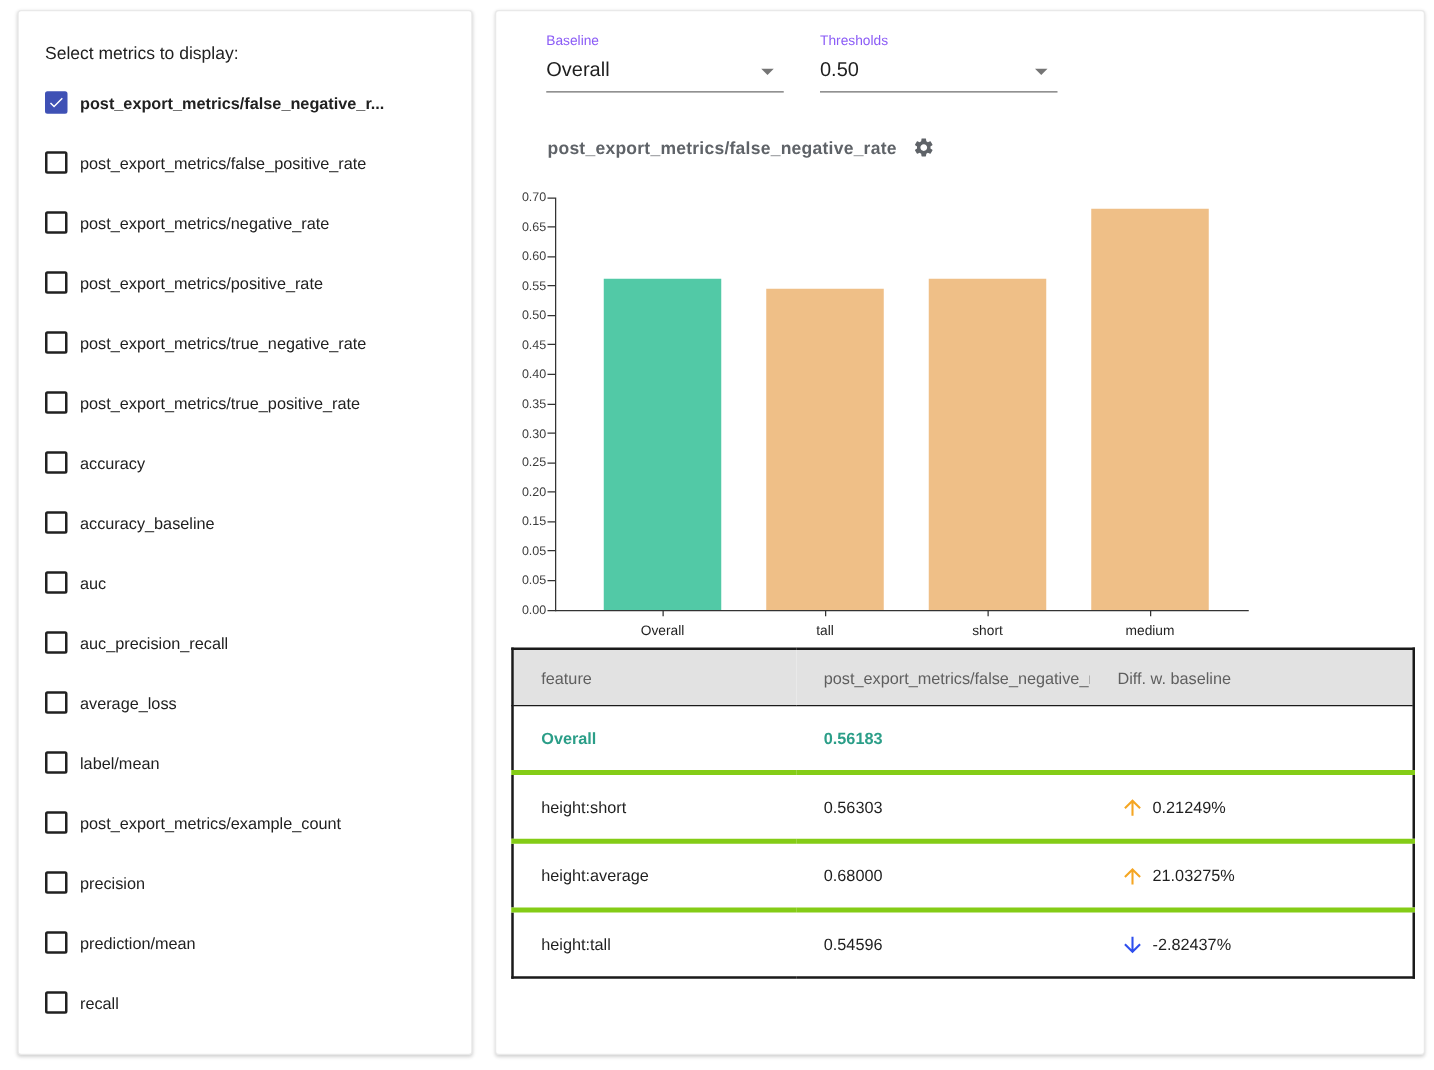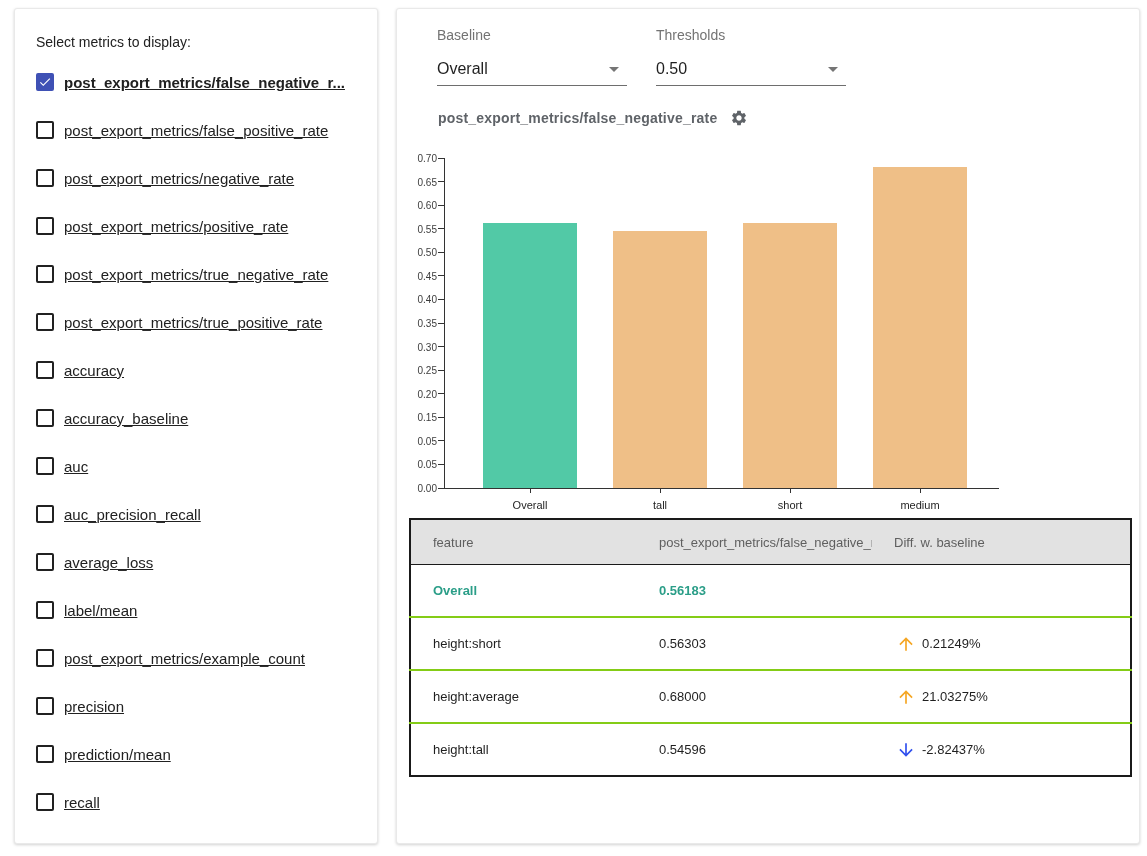--- a/index.html
+++ b/index.html
@@ -8,27 +8,27 @@
   .card{position:absolute;background:#fff;border:1px solid #e9e9e9;border-radius:3px;
     box-shadow:0 1px 3px rgba(0,0,0,0.18);box-sizing:border-box;}
   
   .sidebar{left:14px;top:8px;width:364px;height:836px;}
   .sidebar-title{padding:25px 21px 8px 21px;font-size:14px;color:#212121;}
   .metric-item{height:48px;display:flex;align-items:center;padding:0 21px;cursor:pointer;}
   .checkbox{width:18px;height:18px;border:2px solid #212121;border-radius:2px;margin-right:10px;
     flex:none;box-sizing:border-box;display:flex;align-items:center;justify-content:center;}
   .checkbox.on{background:#3f51b5;border-color:#3f51b5;}
   .checkbox svg{width:14px;height:14px;display:block;}
-  .metric-label{font-size:15px;color:#212121;white-space:nowrap;text-decoration:underline;}
+  .metric-label{font-size:13px;color:#212121;white-space:nowrap;}
   .metric-item.checked .metric-label{font-weight:bold;}
   
   .main{left:396px;top:8px;width:744px;height:836px;}
   .controls{position:absolute;left:40px;top:18px;display:flex;gap:29px;}
   .select{width:190px;cursor:pointer;}
-  .select-label{font-size:14px;color:#737373;margin-bottom:14px;}
+  .select-label{font-size:11px;color:#8b5cf6;margin-bottom:6px;}
   .select-value-row{display:flex;justify-content:space-between;align-items:center;
     padding:3px 2px 7px 0;border-bottom:1px solid #6e6e6e;}
   .select-value{font-size:16px;color:#1f1f1f;}
   .caret{width:0;height:0;border-left:5px solid transparent;border-right:5px solid transparent;
     border-top:5px solid #757575;margin-right:6px;}
   .chart-header{position:absolute;left:41px;top:100px;display:flex;align-items:center;gap:13px;}
   .chart-title{font-size:14px;font-weight:bold;color:#5f6368;letter-spacing:.2px;}
   .gear{width:18px;height:18px;cursor:pointer;}
   .gear svg{width:18px;height:18px;fill:#5f6368;display:block;}
   
@@ -40,21 +40,21 @@
   .bar{position:absolute;bottom:0;width:94px;}
   .xtick{position:absolute;bottom:-5px;width:1px;height:5px;background:#333;}
   .xtick-label{position:absolute;bottom:-23px;width:100px;text-align:center;font-size:11px;color:#1f1f1f;}
   
   .metrics-table{position:absolute;left:12px;top:509px;width:721px;border-collapse:collapse;
     table-layout:fixed;background:#fff;border:2px solid #1a1a1a;}
   .metrics-table th{background:#e2e2e2;height:44px;text-align:left;padding:0 8px 0 22px;
     font-size:13px;color:#5f5f5f;font-weight:normal;border-bottom:1px solid #1a1a1a;
     white-space:nowrap;overflow:hidden;}
   .metrics-table td{height:51px;padding:0 8px 0 22px;font-size:13px;color:#1f1f1f;vertical-align:middle;}
-  .metrics-table tbody tr + tr td{border-top:2px solid #84cc16;}
+  .metrics-table tbody tr + tr td{border-top:4px solid #84cc16;}
   tr.baseline td{color:#2b9e88;font-weight:bold;}
   .diff-cell-inner{display:flex;align-items:center;gap:6px;padding-left:2px;text-align:right;}
   .arrow{width:20px;height:20px;display:inline-block;}
   .arrow svg{width:20px;height:20px;display:block;}
   .arrow.up svg{fill:#f5a623;}
   .arrow.down svg{fill:#3050ee;}
 </style>
 </head>
 <body>
 

